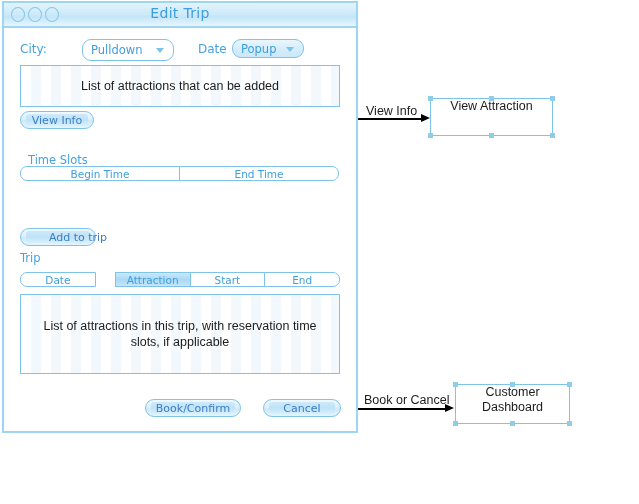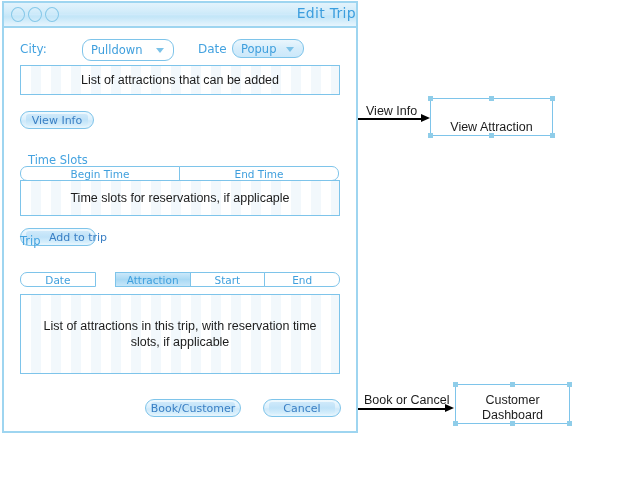--- a/index.html
+++ b/index.html
@@ -56,21 +56,21 @@
     height: 15px;
     border: 1.6px solid #86c8e8;
     border-radius: 50%;
     background: transparent;
     box-sizing: border-box;
   }
   #title-text {
     position: absolute;
     left: 0; right: 0;
     top: 2px;
-    text-align: right;
+    text-align: center;
     font-size: 14px;
     color: #3c9ede;
     font-family: "DejaVu Sans", sans-serif;
     letter-spacing: 0.3px;
     z-index: 3;
   }
   #title-text::before,
   #title-text::after { content: ""; }
 
   
@@ -149,21 +149,21 @@
     font-size: 12.5px;
     color: #1c1c1c;
     font-family: "Liberation Sans", sans-serif;
     text-align: center;
     line-height: 16px;
     padding: 0 14px;
   }
 
   #attractions-list {
     left: 16px; top: 62px;
-    width: 320px; height: 30px;
+    width: 320px; height: 42px;
   }
 
   
   .btn {
     box-sizing: border-box;
     position: absolute;
     border: 1.6px solid #7ec4ea;
     border-radius: 9px;
     background: linear-gradient(to bottom, #f0f9fe 0%, #ddf0fc 45%, #cfe9fa 55%, #e6f5fd 100%);
     display: flex;
@@ -192,21 +192,21 @@
   #btn-cancel { left: 259px; top: 396px; width: 78px; height: 18px; }
 
   
   .section-label {
     position: absolute;
     font-size: 11.5px;
     color: #45a3e0;
     font-family: "DejaVu Sans", sans-serif;
   }
   #label-timeslots { left: 24px; top: 150px; }
-  #label-trip { left: 16px; top: 231px; }
+  #label-trip { left: 16px; top: 248px; }
 
   
   .table-header {
     position: absolute;
     display: flex;
     height: 15px;
   }
   .th {
     box-sizing: border-box;
     border: 1.4px solid #7ec4ea;
@@ -262,21 +262,21 @@
     border-bottom: 4.5px solid transparent;
     border-left: 9px solid #000000;
   }
 
   .flow-box {
     position: absolute;
     box-sizing: border-box;
     border: 1.6px solid #7ec4ea;
     background: #ffffff;
     display: flex;
-    align-items: flex-end;
+    align-items: flex-start;
     justify-content: center;
   }
   .flow-box .fb-text {
     font-size: 12.5px;
     color: #1c1c1c;
     font-family: "Liberation Sans", sans-serif;
     text-align: center;
     line-height: 15px;
   }
   .handle {
@@ -338,43 +338,40 @@
   <div id="btn-view-info" class="btn">
     <span class="btn-inner"></span>
     <span class="btn-label">View Info</span>
   </div>
 
   <div id="label-timeslots" class="section-label">Time Slots</div>
   <div id="timeslots-header" class="table-header">
     <div class="th">Begin Time</div>
     <div class="th">End Time</div>
   </div>
-  <div id="timeslots-list" class="listbox">
-    <span class="lb-text">Time slots for reservations, if applicaple</span>
-  </div>
 
   <div id="btn-add-to-trip" class="btn">
     <span class="btn-inner"></span>
     <span class="btn-label">Add to trip</span>
   </div>
 
   <div id="label-trip" class="section-label">Trip</div>
   <div id="trip-header" class="table-header">
     <div class="th">Date</div>
     <div class="th selected">Attraction</div>
     <div class="th">Start</div>
     <div class="th">End</div>
   </div>
   <div id="trip-list" class="listbox">
     <span class="lb-text">List of attractions in this trip, with reservation time slots, if applicable</span>
   </div>
 
   <div id="btn-book-confirm" class="btn">
     <span class="btn-inner"></span>
-    <span class="btn-label">Book/Customer</span>
+    <span class="btn-label">Book/Confirm</span>
   </div>
   <div id="btn-cancel" class="btn">
     <span class="btn-inner"></span>
     <span class="btn-label">Cancel</span>
   </div>
 </div>
 
 <div id="label-view-info-flow" class="flow-label">View Info</div>
 <div id="arrow-view-info" class="flow-arrow">
   <div class="shaft"></div>

